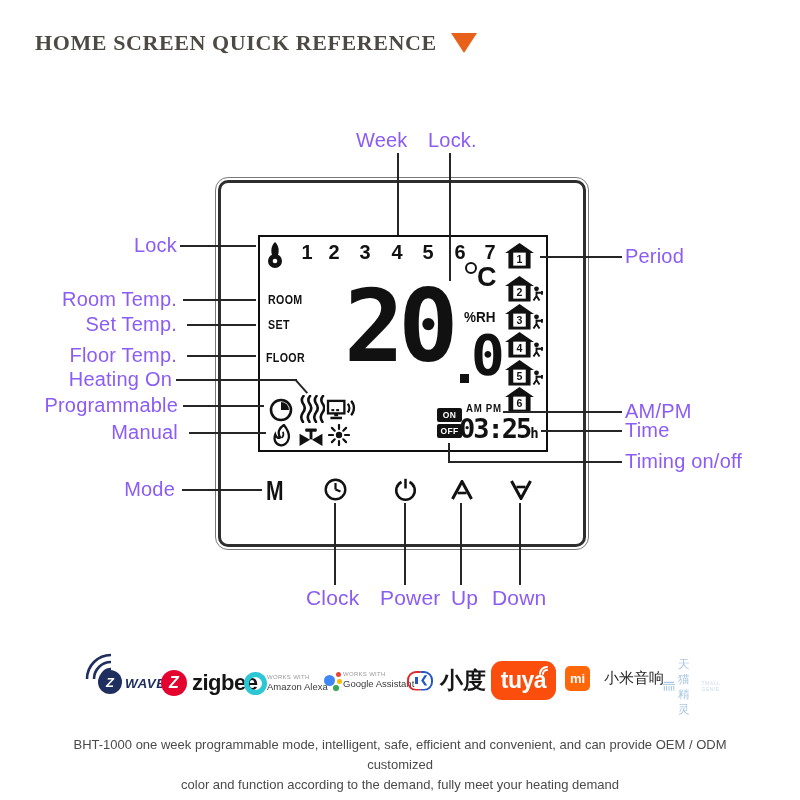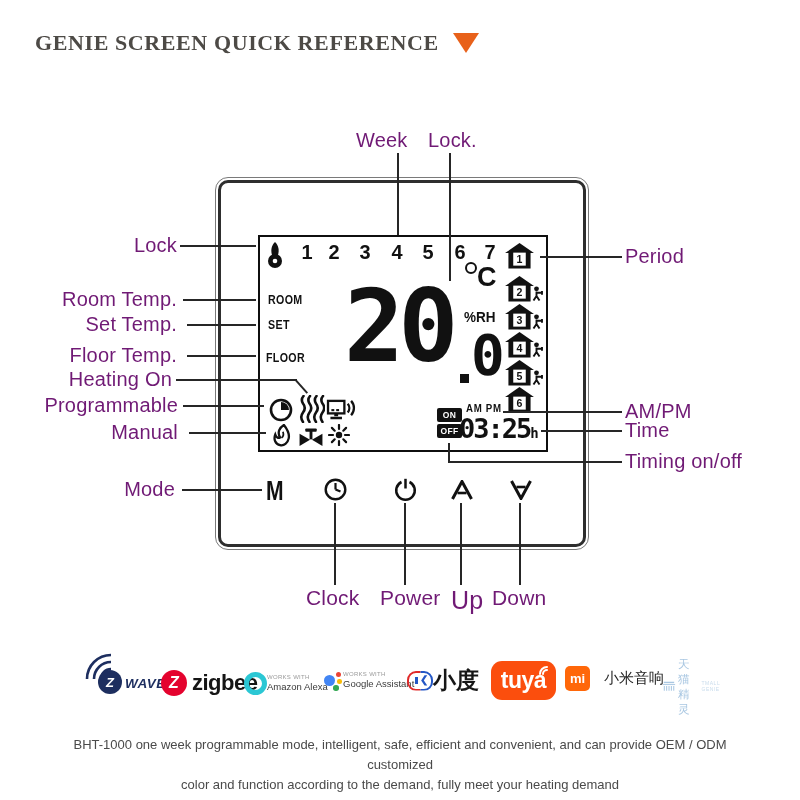--- a/index.html
+++ b/index.html
@@ -29,21 +29,21 @@
   .onoff span{width:25px;height:14px;background:#111;color:#fff;font-size:8.5px;font-weight:700;display:flex;align-items:center;justify-content:center;border-radius:2px;letter-spacing:.4px;}
   .house{left:245px;width:29px;height:26px;}
   .person{left:272px;width:12px;height:15px;}
   .lock-ic{left:7px;top:5px;width:16px;height:27px;}
 
   
   .btn-m{position:absolute;left:266px;top:476px;font-size:27px;font-weight:800;color:#111;transform:scaleX(.78);transform-origin:0 0;}
   .btn-svg{position:absolute;}
 
   
-  .co{position:absolute;font-size:20px;color:#701a75;white-space:nowrap;letter-spacing:.2px;}
+  .co{position:absolute;font-size:20px;color:#8b5cf6;white-space:nowrap;letter-spacing:.2px;}
   .co-r{text-align:right;}
   .ln{position:absolute;background:#262626;}
   .lh{height:1.8px;}
   .lv{width:1.8px;}
 
   
   .logo{position:absolute;display:flex;align-items:center;}
   .zwave-circle{position:absolute;left:13px;top:17px;width:24px;height:24px;border-radius:50%;background:#1D2E5F;color:#fff;font-weight:800;font-style:italic;font-size:13px;display:flex;align-items:center;justify-content:center;}
   .zwave-word{position:absolute;left:40px;top:23px;color:#1D2E5F;font-weight:800;font-style:italic;font-size:13.5px;letter-spacing:.5px;}
   .zb-circle{width:26px;height:26px;border-radius:50%;background:#E4032E;color:#fff;font-weight:800;font-style:italic;font-size:16px;display:flex;align-items:center;justify-content:center;}
@@ -57,39 +57,39 @@
   .gd-blue{left:0;top:5px;width:11px;height:11px;background:#4285F4;}
   .gd-red{left:12px;top:2px;width:5px;height:5px;background:#EA4335;}
   .gd-yellow{left:13px;top:9px;width:4.5px;height:4.5px;background:#FBBC05;}
   .gd-green{left:9px;top:15px;width:5.5px;height:5.5px;background:#34A853;}
   .xd-badge{position:relative;width:26px;height:20px;}
   .xd-badge i{position:absolute;inset:0;border-radius:9px;border:2.5px solid #E02A2A;}
   .xd-badge i.xd-right{border-color:#2457C5;clip-path:inset(0 0 0 52%);}
   .xd-badge i.xd-left{clip-path:inset(0 48% 0 0);}
   .xd-eye{position:absolute;left:8px;top:6.5px;width:2.5px;height:7px;background:#2457C5;}
   .xd-ch{position:absolute;left:13px;top:3px;color:#2457C5;font-size:10px;font-weight:900;}
-  .xd-name{font-size:23px;font-weight:800;color:#161616;}
+  .xd-name{font-size:23px;font-weight:800;color:#161616;margin-left:7px;}
   .tuya-box{position:relative;width:65px;height:39px;border-radius:11px;background:#FB4E0D;color:#fff;font-weight:800;font-size:23px;letter-spacing:-.5px;display:flex;align-items:center;justify-content:center;}
   .tuya-arc{position:absolute;right:6px;top:4px;}
   .mi-sq{width:25px;height:25px;border-radius:5px;background:#FF6709;color:#fff;font-weight:800;font-size:13px;display:flex;align-items:center;justify-content:center;}
   .mi-name{font-size:15px;color:#222;margin-left:14px;}
   .tmall{position:absolute;display:flex;flex-direction:row;align-items:center;width:60px;}
   .tm-name{font-size:11.5px;color:#A9C7E2;letter-spacing:1px;margin-top:2px;}
   .tm-sub{font-size:5px;color:#C9DCEC;letter-spacing:.5px;}
 
   
   .desc{position:absolute;left:50px;top:735px;width:700px;text-align:center;font-size:13px;line-height:20px;color:#4a4a4a;}
 </style>
 </head>
 <body>
 
 <div class="canvas">
 
   <div class="title-row">
-    <h1>GENIE SCREEN QUICK REFERENCE</h1>
+    <h1>HOME SCREEN QUICK REFERENCE</h1>
     <span class="tri"></span>
   </div>
 
   <div class="frame"></div>
 
   <div class="lcd">
     <svg class="lock-ic" viewBox="0 0 16 27">
         <circle cx="8" cy="19" r="7" fill="#111"></circle>
         <circle cx="8" cy="19" r="2.3" fill="#fff"></circle>
         <path d="M8,0 C11.5,3.5 12.5,8 11,13 L5,13 C3.5,8 4.5,3.5 8,0 Z" fill="#111"></path>
@@ -242,21 +242,21 @@
   <span class="co co-r" style="right:628px;top:368px">Heating On</span>
   <span class="co co-r" style="right:622px;top:394px">Programmable</span>
   <span class="co co-r" style="right:622px;top:421px">Manual</span>
   <span class="co co-r" style="right:625px;top:478px">Mode</span>
   <span class="co" style="left:625px;top:245px">Period</span>
   <span class="co" style="left:625px;top:400px">AM/PM</span>
   <span class="co" style="left:625px;top:419px">Time</span>
   <span class="co" style="left:625px;top:450px">Timing on/off</span>
   <span class="co" style="left:306px;top:586px;font-size:21px">Clock</span>
   <span class="co" style="left:380px;top:586px;font-size:21px">Power</span>
-  <span class="co" style="left:451px;top:586px;font-size:25px">Up</span>
+  <span class="co" style="left:451px;top:586px;font-size:21px">Up</span>
   <span class="co" style="left:492px;top:586px;font-size:21px">Down</span>
 
   <div class="ln lh" style="left:180px;top:245px;width:76px"></div>
   <div class="ln lh" style="left:183px;top:299px;width:73px"></div>
   <div class="ln lh" style="left:187px;top:324px;width:69px"></div>
   <div class="ln lh" style="left:187px;top:355px;width:69px"></div>
   <div class="ln lh" style="left:176px;top:379px;width:121px"></div>
   <div class="ln lh" style="left:296px;top:379px;width:18px;transform:rotate(48deg);transform-origin:0 0"></div>
   <div class="ln lh" style="left:183px;top:405px;width:81px"></div>
   <div class="ln lh" style="left:189px;top:432px;width:77px"></div>

